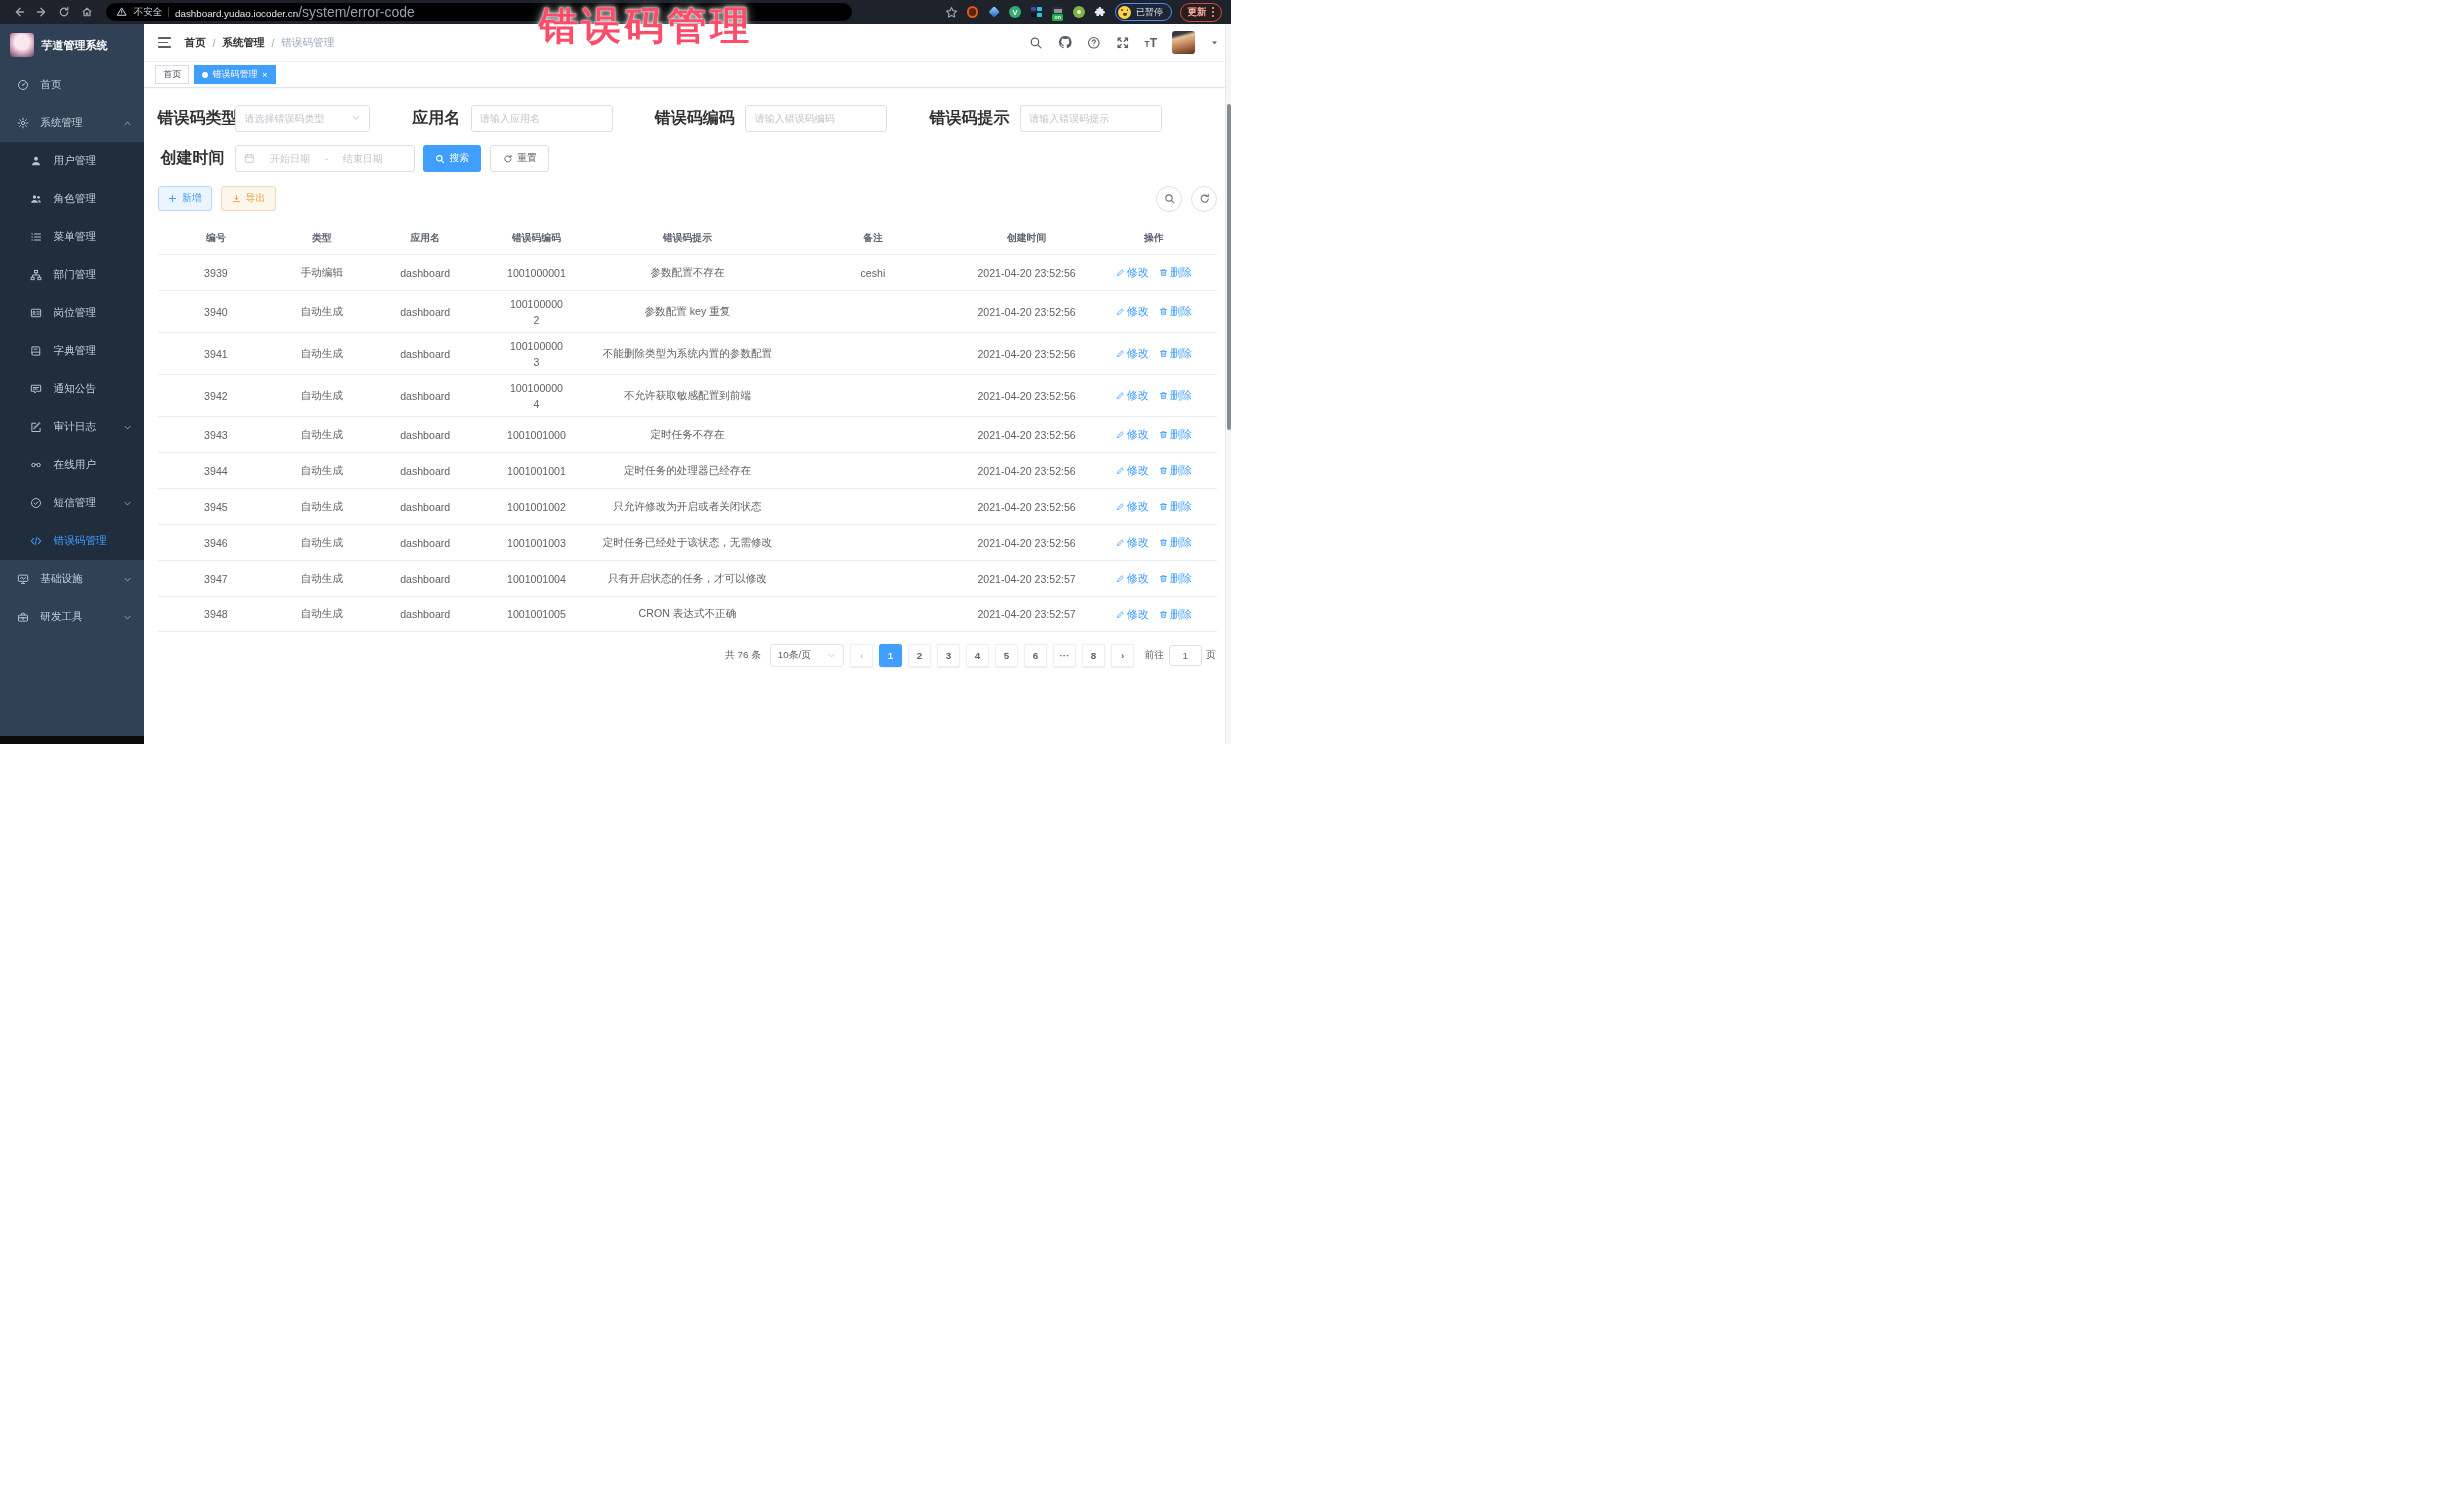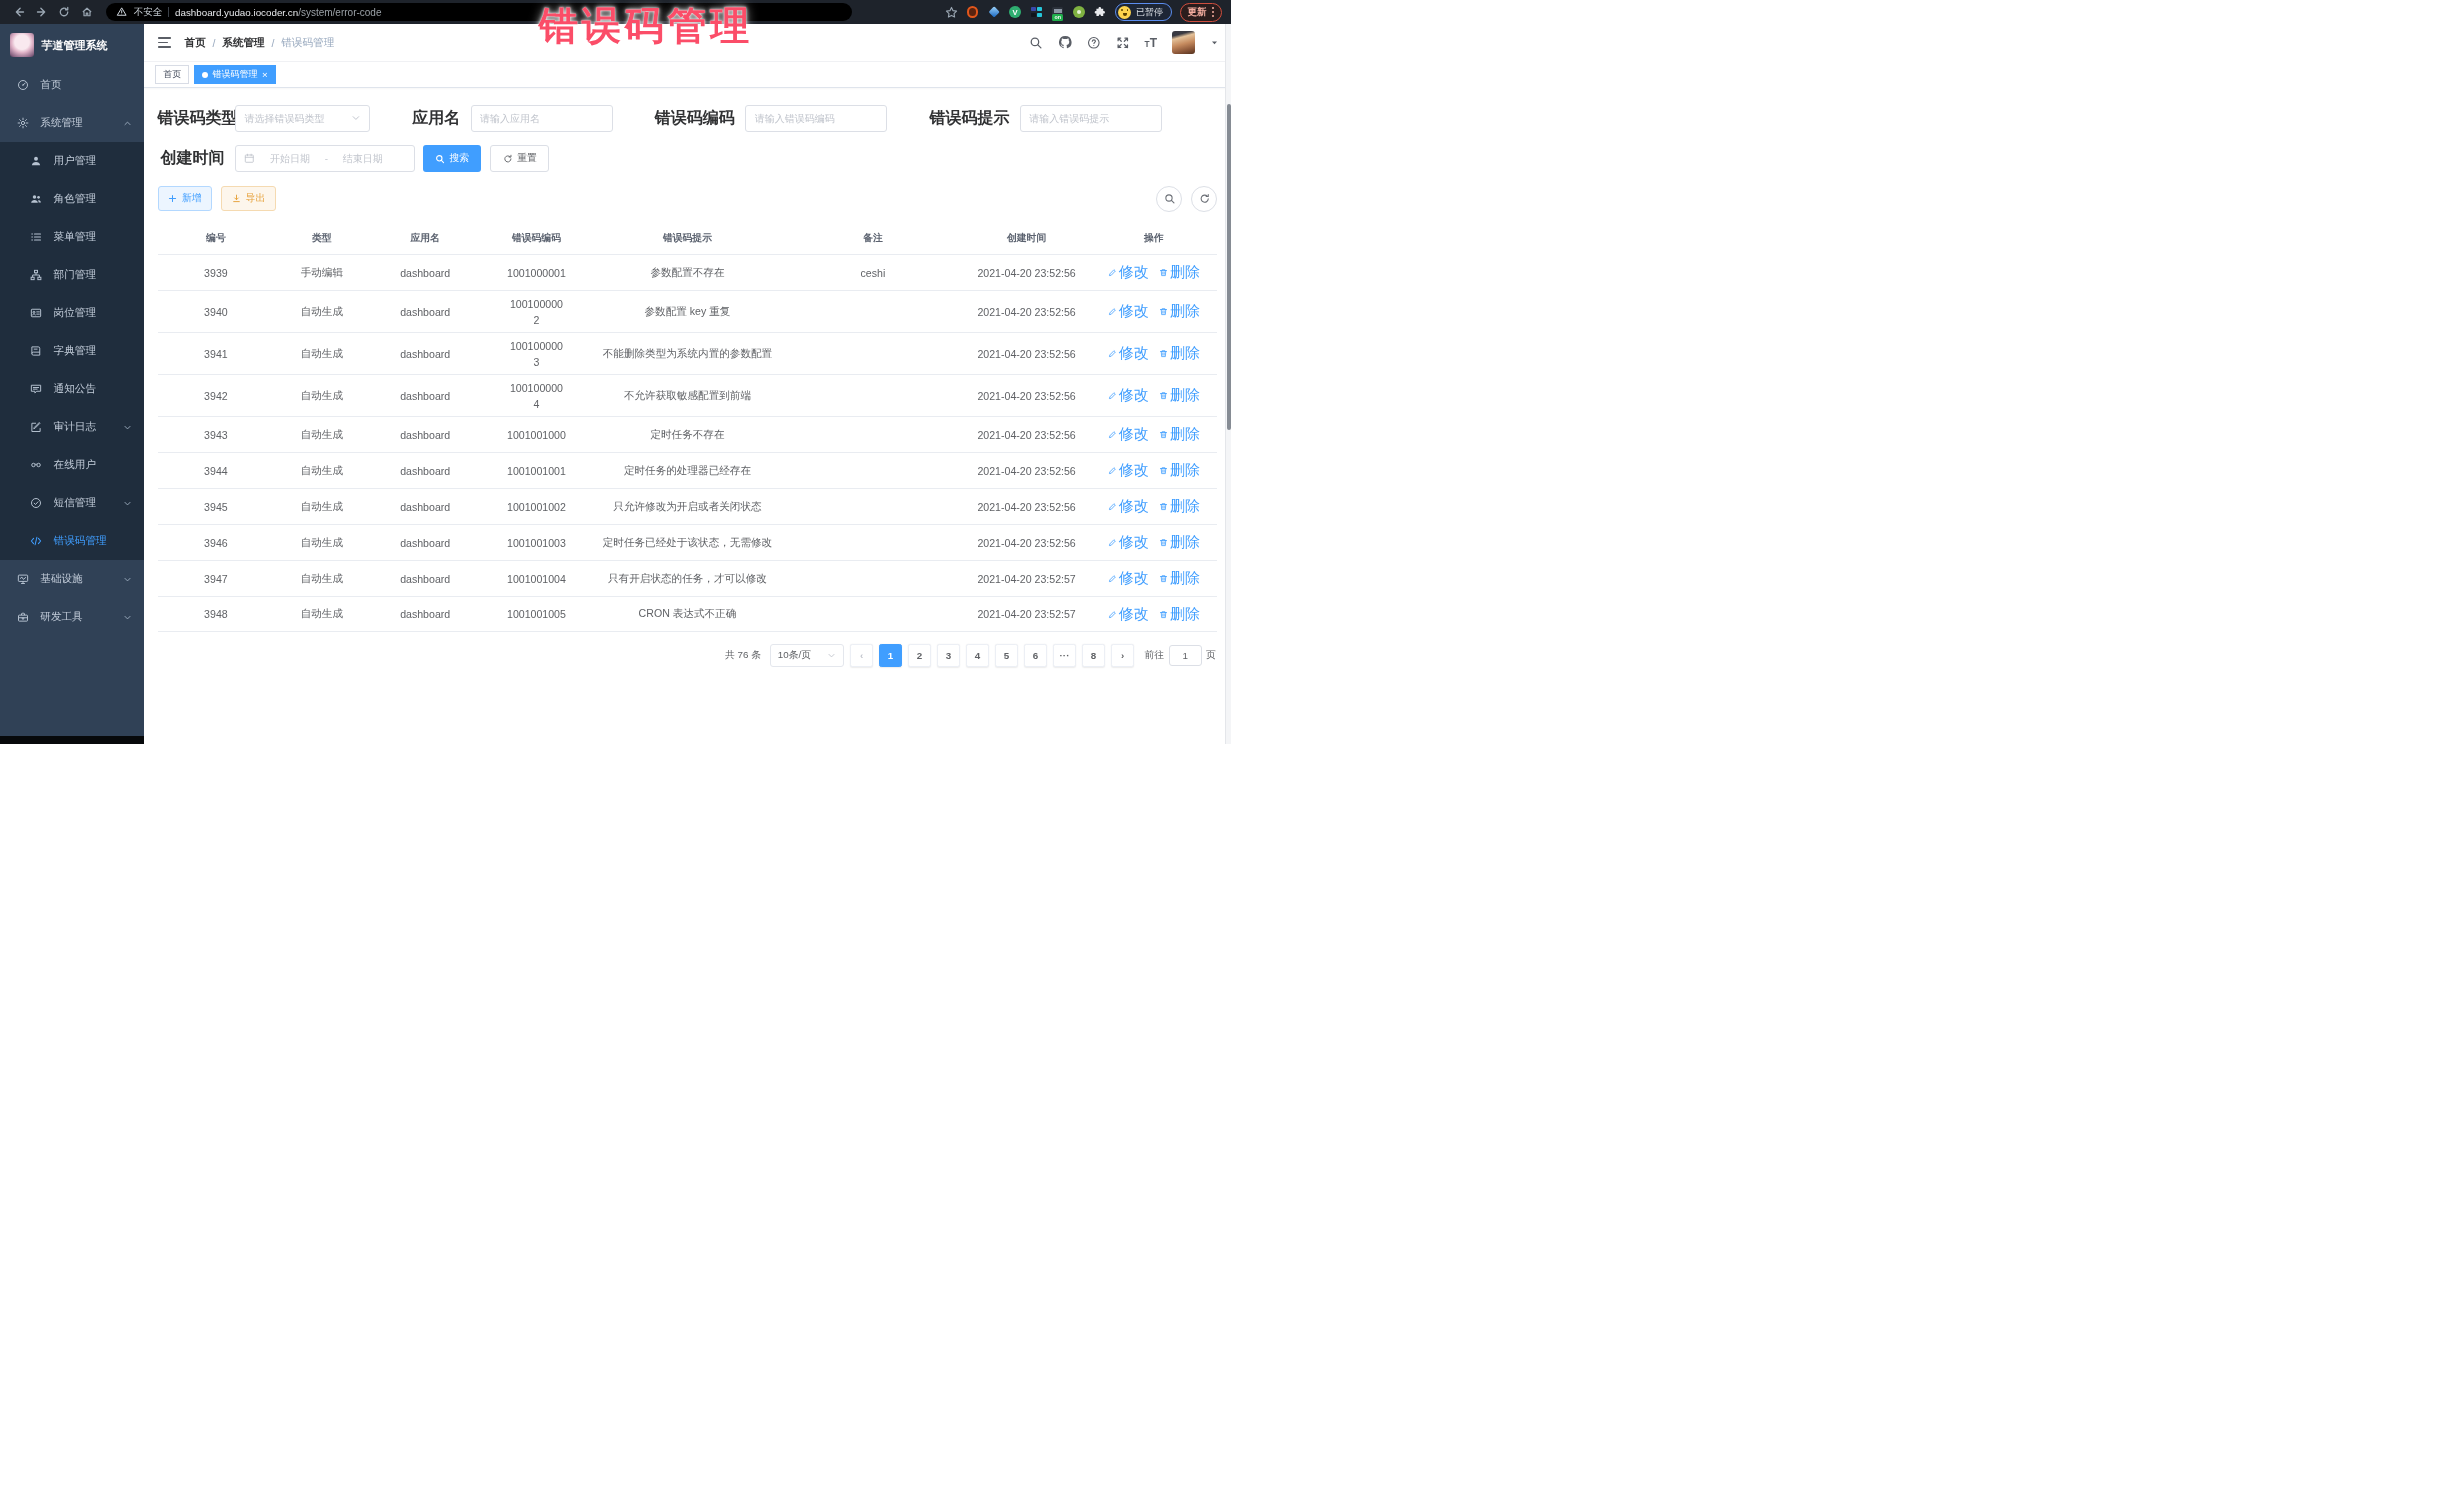--- a/index.html
+++ b/index.html
@@ -10,21 +10,21 @@
 
   
   .browser-bar { position:absolute; inset:0 0 auto 0; height:24px; background:#1e232b;
     display:flex; align-items:center; padding:0 9px; gap:3px; z-index:5; }
   .nav-btn { width:19.7px; height:19.7px; border-radius:50%; display:flex; align-items:center;
     justify-content:center; color:#9aa6b2; cursor:pointer; }
   .url-pill { width:746px; height:18px; background:#000000; border-radius:9.8px; margin-left:6px;
     display:flex; align-items:center; padding:0 10.6px; gap:6px; font-size:9.5px; color:#cfd6dd; }
   .url-divider { width:0.8px; height:10.6px; background:#3a4048; }
   .url-domain { color:#e8eaed; font-size:9.8px; }
-  .url-path { color:#9aa0a6; font-size:10px; }
+  .url-path { color:#9aa0a6; font-size:14px; }
   .chrome-right { margin-left:auto; display:flex; align-items:center; gap:8.3px; }
   .ext { width:13px; height:13px; display:flex; align-items:center; justify-content:center; cursor:pointer; }
   .ext-orange { width:11.4px; height:11.4px; border-radius:50%; border:2.7px solid #e2571c; background:#5a2410; }
   .ext-gem { width:8.3px; height:8.3px; transform:rotate(45deg); border-radius:1.5px;
     background:linear-gradient(135deg,#9fd4fb,#1565c0); }
   .ext-vue { width:12px; height:12px; border-radius:50%; background:#2fae70; color:#fff;
     font-size:7.6px; font-weight:700; display:flex; align-items:center; justify-content:center; }
   .ext-grid { width:10.6px; height:10.6px; display:grid; grid-template-columns:4.5px 4.5px; gap:1.5px; }
   .ext-grid i { height:4.5px; border-radius:0.8px; }
   .ext-on { width:11.4px; height:10.6px; background:#2b313a; border-radius:1.5px; position:relative; }
@@ -121,21 +121,21 @@
   .circle-btn { width:26px; height:26px; border-radius:50%; background:#fff; border:0.8px solid #dcdfe6;
     color:#6b6f76; display:flex; align-items:center; justify-content:center; cursor:pointer; }
 
   .t-head,.t-row { display:grid; grid-template-columns:11% 9% 10.5% 10.5% 18% 17% 12% 12%;
     align-items:center; text-align:center; }
   .t-head { height:32px; font-size:9.8px; font-weight:700; color:#5c6370; }
   .t-row { min-height:36px; padding:4.5px 0; border-top:1.5px solid #e9ecf1; font-size:10.6px; color:#606266; }
   .t-row:last-child { border-bottom:1.5px solid #e9ecf1; }
   .code-cell { white-space:pre-line; line-height:16px; }
   .ops { display:flex; justify-content:center; gap:9.8px; }
-  .op { display:inline-flex; align-items:center; gap:2.3px; color:#409eff; font-size:15px; cursor:pointer; }
+  .op { display:inline-flex; align-items:center; gap:2.3px; color:#409eff; font-size:11px; cursor:pointer; }
 
   .pagination { display:flex; justify-content:flex-end; align-items:center; gap:6px; margin:12px 1.5px 0; font-size:9.8px; }
   .ptotal { margin-right:3px; color:#606266; }
   .psize { width:74px; height:23px; border:0.8px solid #e4e7ed; border-radius:3px; background:#fff;
     display:flex; align-items:center; justify-content:space-between; padding:0 6.8px; cursor:pointer; color:#606266; }
   .pbtn { min-width:23px; height:23px; padding:0 3px; background:#fff; border:0.8px solid #eceff5;
     box-shadow:0 0.8px 1.5px rgba(0,0,0,.08); border-radius:2.3px; display:flex; align-items:center;
     justify-content:center; cursor:pointer; color:#606266; font-weight:600; }
   .pbtn.prev { color:#c0c4cc; }
   .pbtn.active { background:#409eff; border-color:#409eff; color:#fff; }

